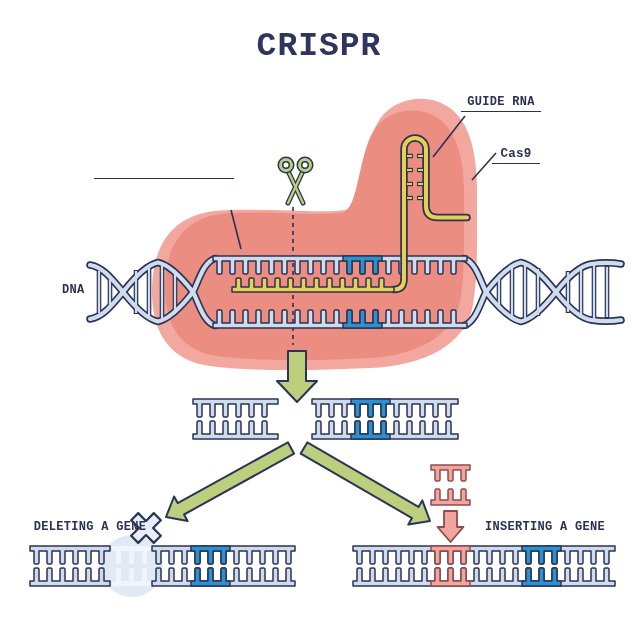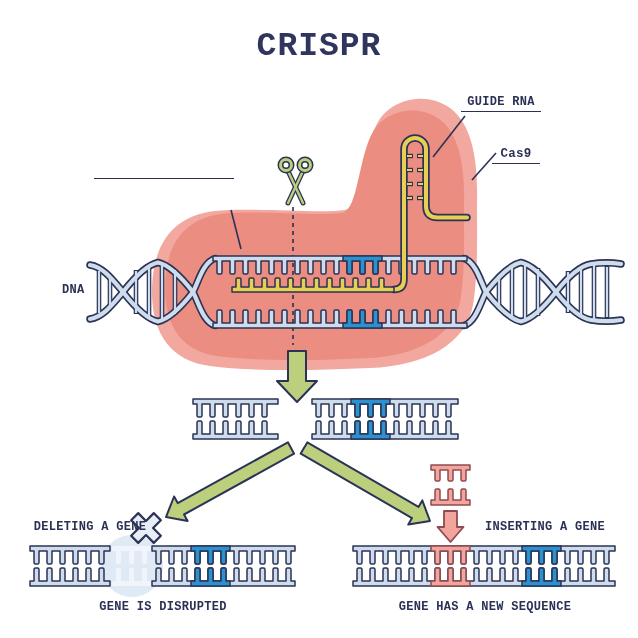--- a/index.html
+++ b/index.html
@@ -154,16 +154,14 @@
 
   <div class="lbl center u" style="left:94px;top:176px;width:140px">
   </div>
 
   <div class="lbl" style="left:62px;top:283px;width:42px">DNA</div>
 
   <div class="lbl" style="left:30px;top:520px;width:120px;text-align:center">DELETING A GENE</div>
 
   <div class="lbl" style="left:485px;top:520px;width:130px">INSERTING A GENE</div>
 
-  <div class="lbl center" style="left:83px;top:600px;width:160px">GENE IS DISRUPTED</div>
 
-  <div class="lbl center" style="left:395px;top:600px;width:180px">GENE HAS A NEW SEQUENCE</div>
 </div>
 
 </body></html>

